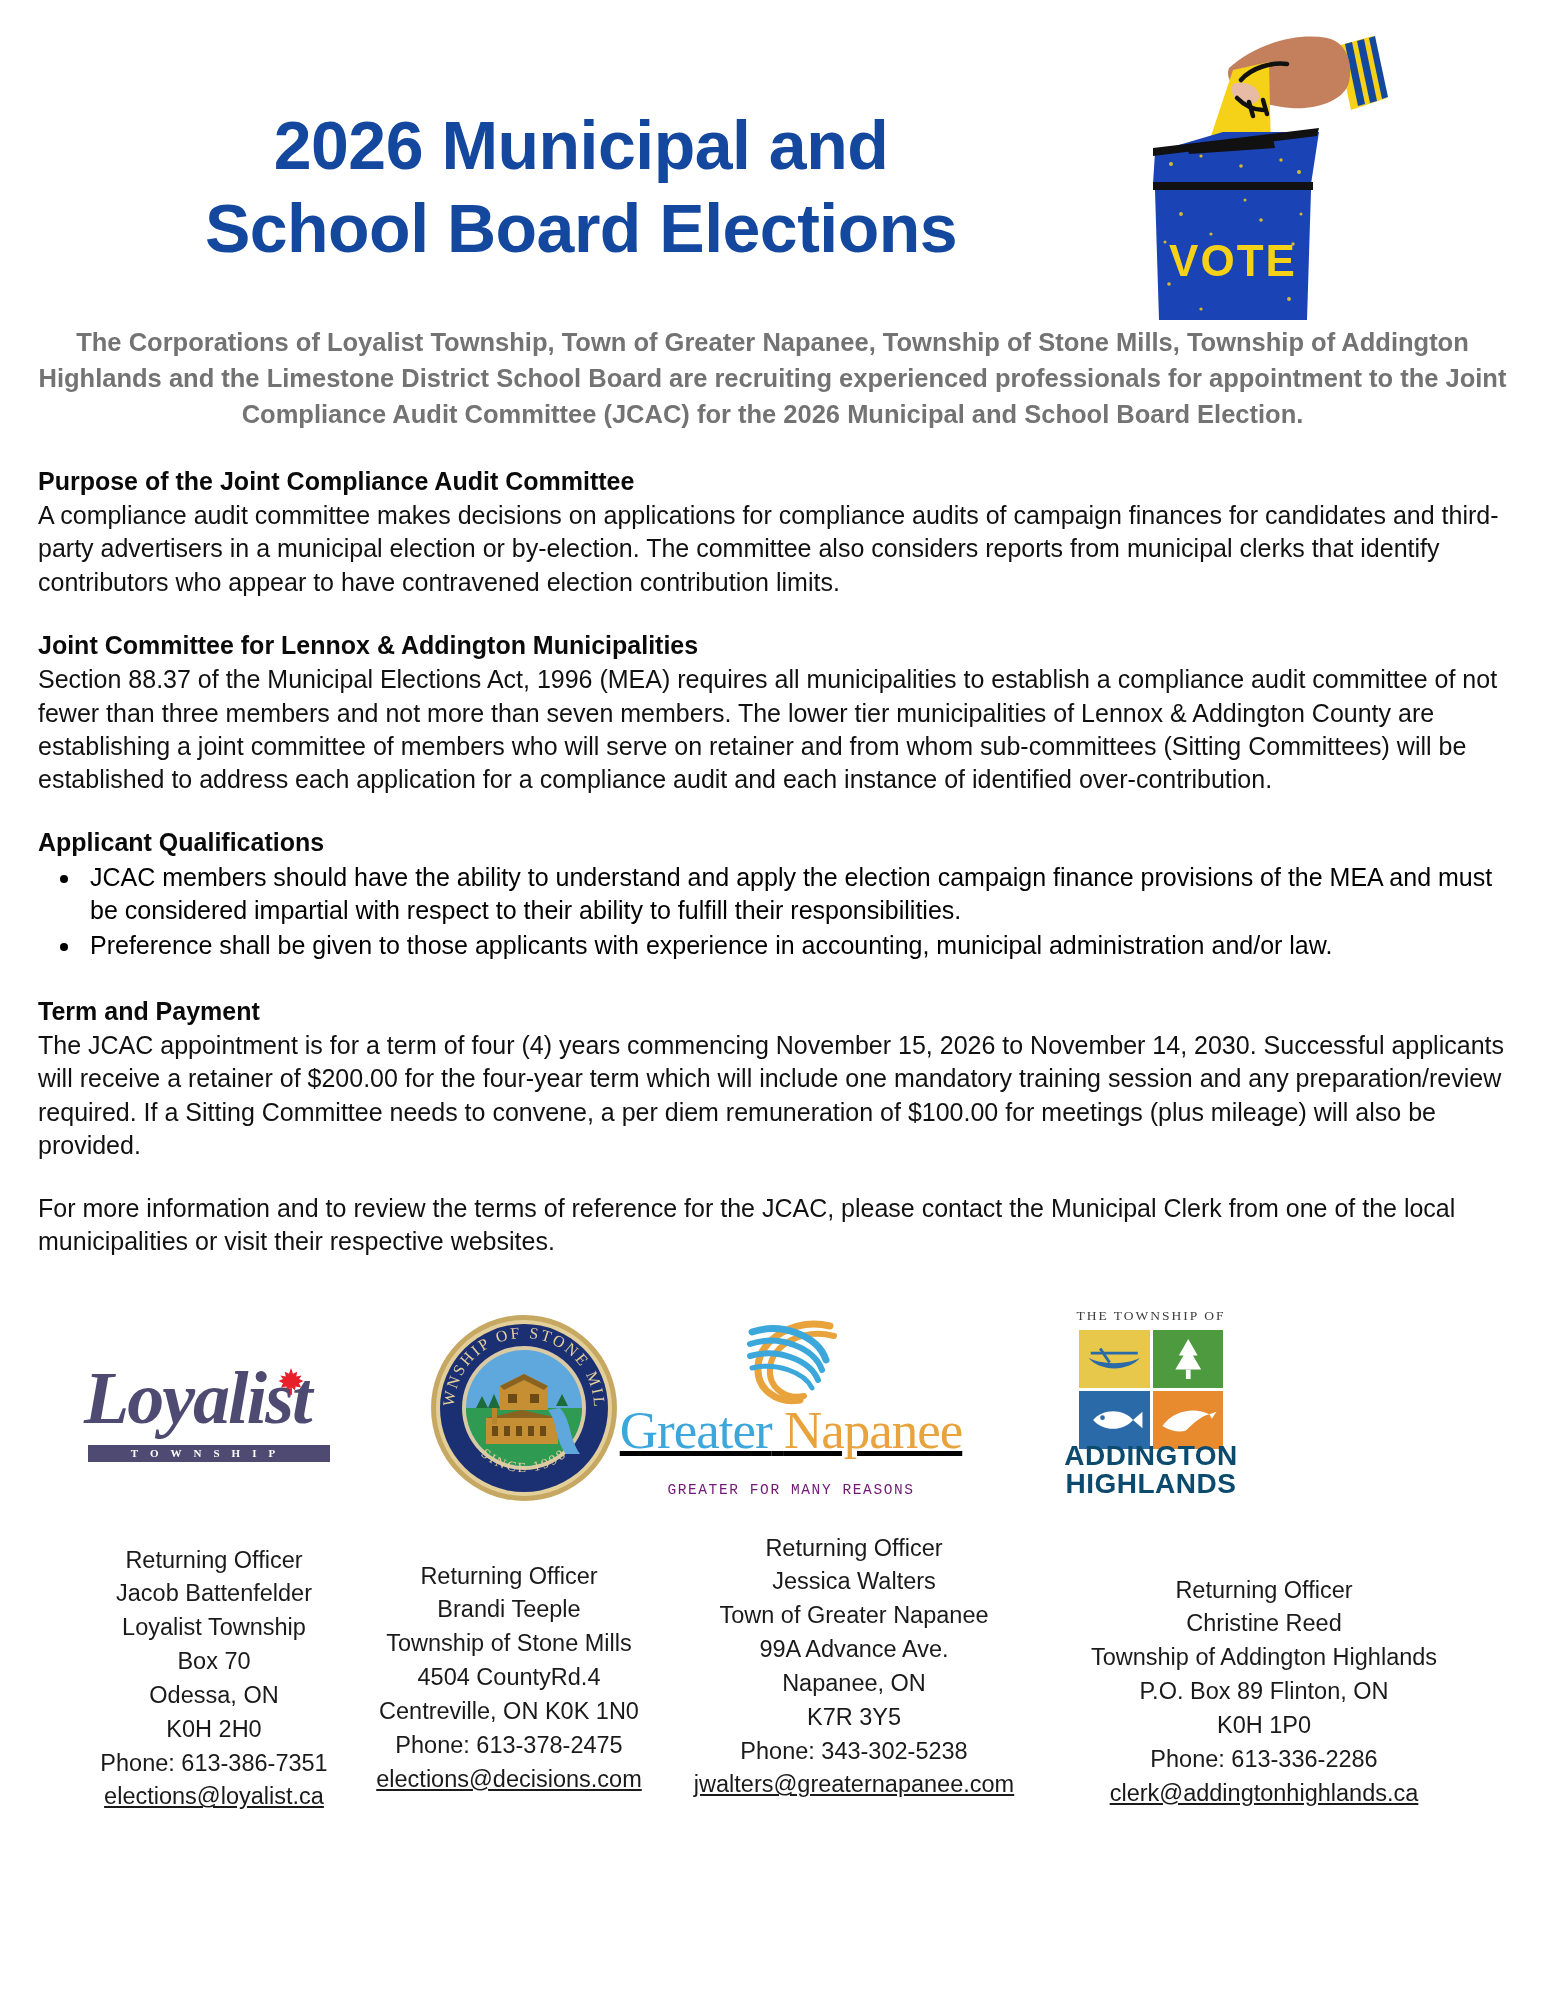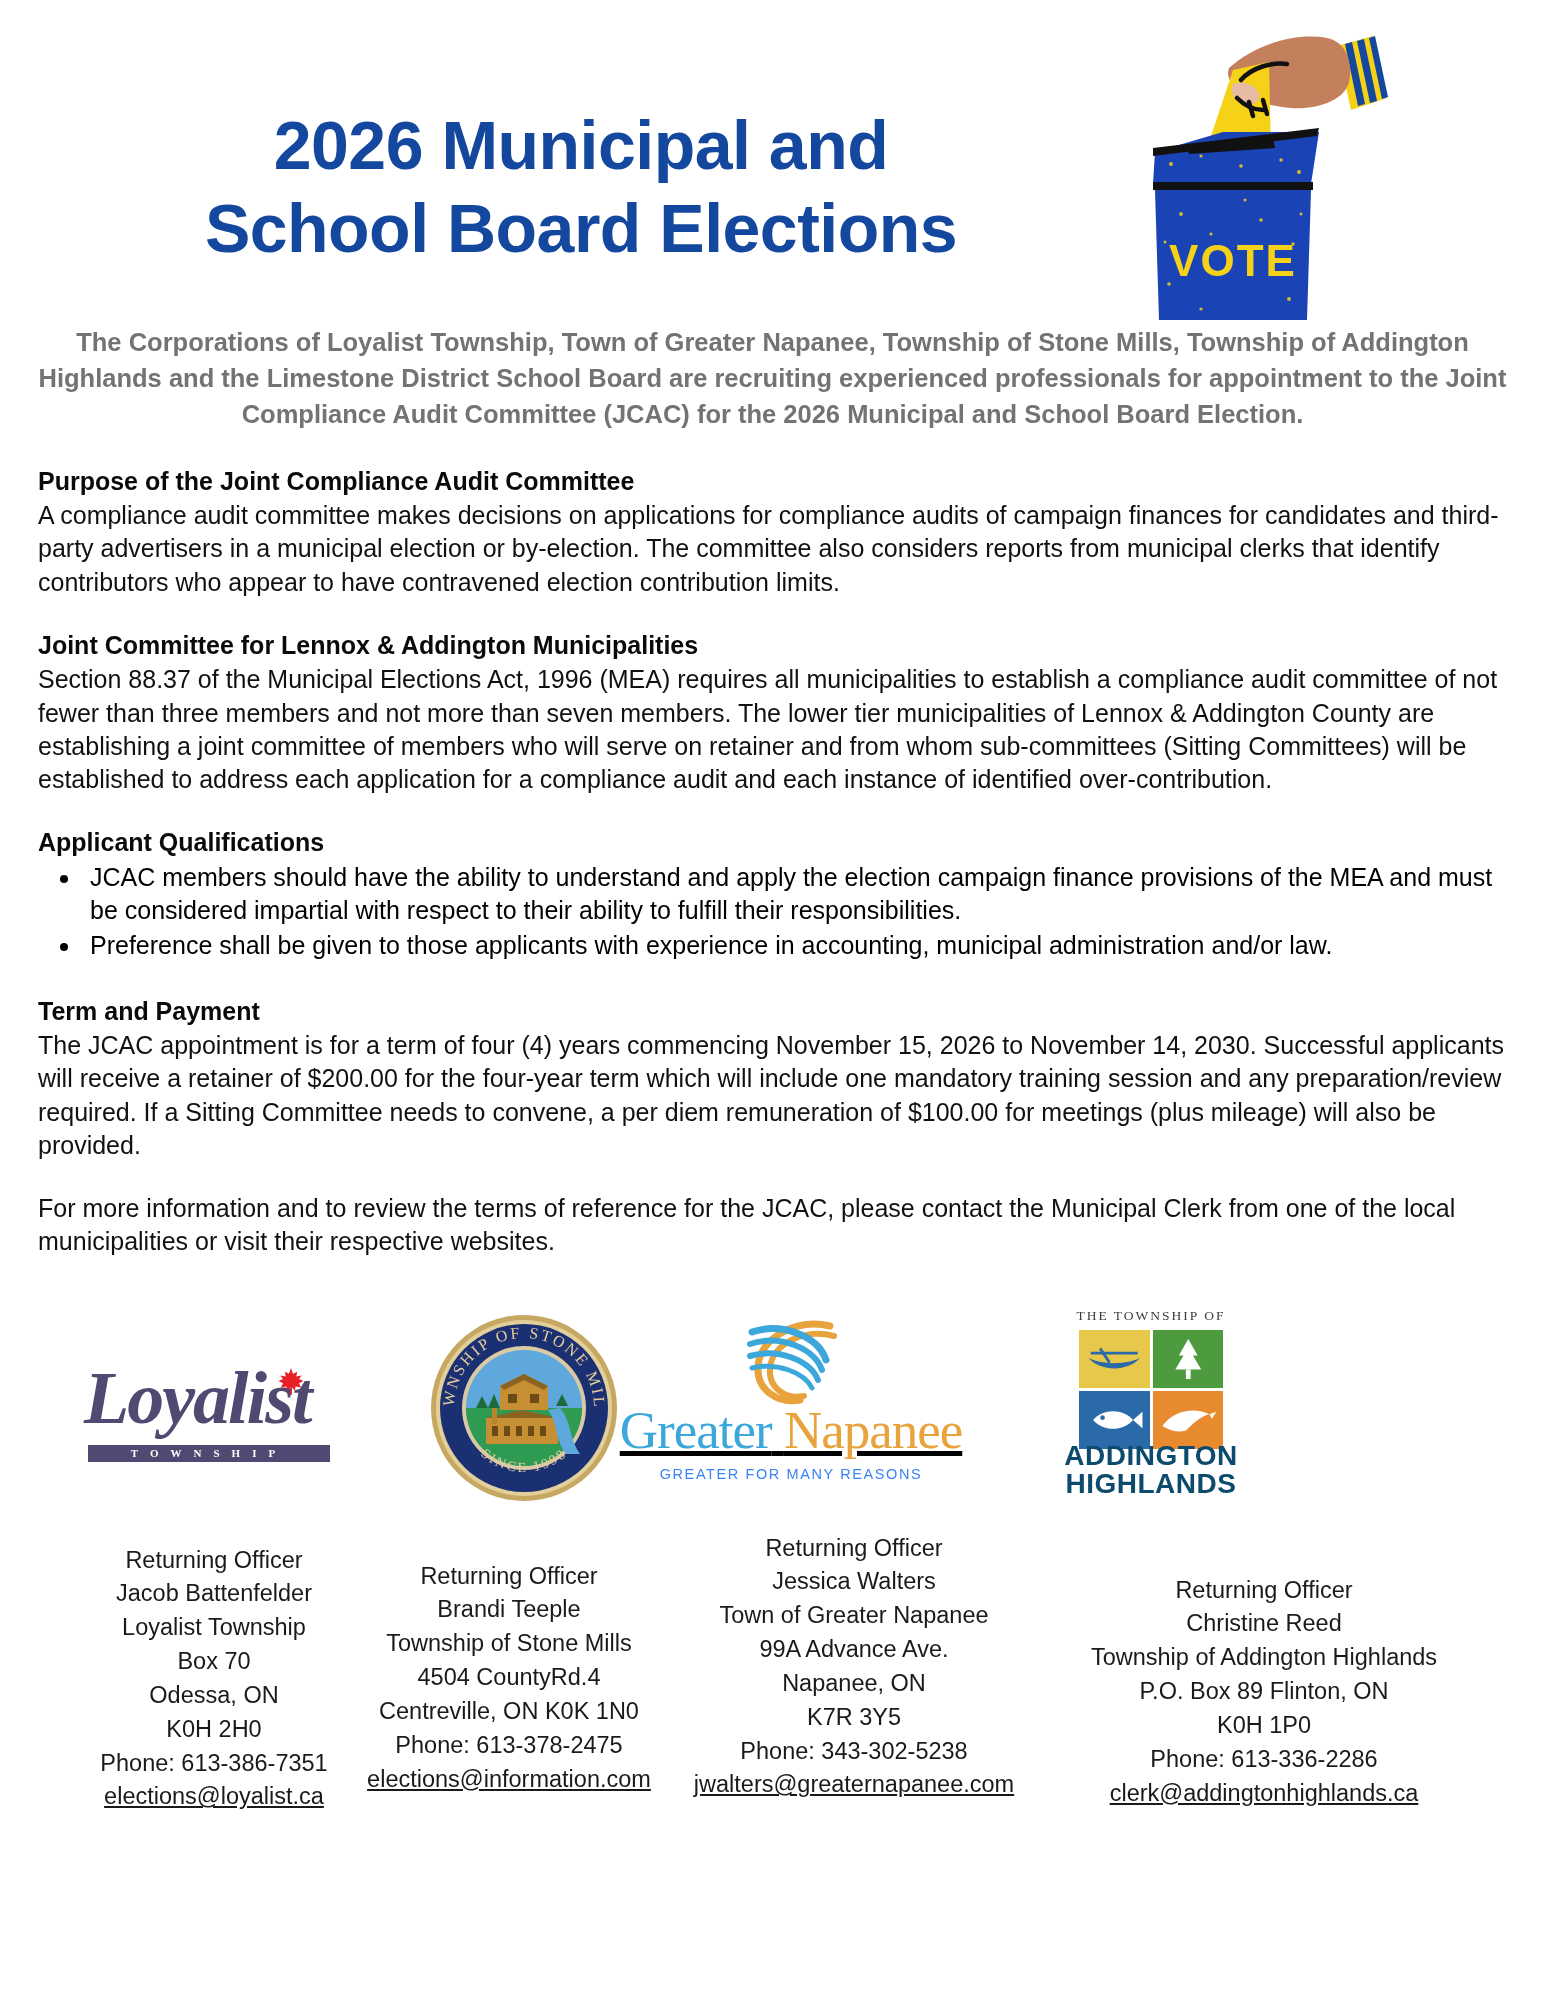--- a/index.html
+++ b/index.html
@@ -79,23 +79,23 @@
   .nap-wrap { position:relative; width:370px; height:180px; }
   .nap-word {
     position:absolute; left:0; top:82px; width:370px;
     font-family:"Liberation Serif", serif; font-size:53px; letter-spacing:-1px;
     text-align:center;
     text-decoration:underline;
   }
   .nap-word .g { color:#3ba7db; }
   .nap-word .n { color:#e8a33d; }
   .nap-tag {
-    position:absolute; left:0; top:148px; width:370px; text-align:center;
-    font-size:14.5px; letter-spacing:1.6px; color:#3b82f6;
-    font-family:Liberation Sans, sans-serif;
+    position:absolute; left:0; top:164px; width:370px; text-align:center;
+    font-size:14.5px; letter-spacing:1.6px; color:#701a75;
+    font-family:Liberation Mono, monospace;
   }
   .nap-mark { position:absolute; left:128px; top:-8px; width:120px; height:100px; }
 
   
   .addington { width:250px; left:985px; }
   .ah-wrap { position:relative; width:200px; height:200px; }
   .ah-top {
     position:absolute; top:0; left:0; width:200px; text-align:center;
     font-family:"Liberation Serif", serif; font-size:13.5px; letter-spacing:2px; color:#3c3c3c;
   }
@@ -365,21 +365,21 @@
       <span class="email">elections@loyalist.ca</span>
     </div>
 
     <div class="contact c2">
       <span class="ln">Returning Officer</span>
       <span class="ln">Brandi Teeple</span>
       <span class="ln">Township of Stone Mills</span>
       <span class="ln">4504 CountyRd.4</span>
       <span class="ln">Centreville, ON K0K 1N0</span>
       <span class="ln">Phone: 613-378-2475</span>
-      <span class="email">elections@information.com</span>
+      <span class="email">elections@decisions.com</span>
     </div>
 
     <div class="contact c3">
       <span class="ln">Returning Officer</span>
       <span class="ln">Jessica Walters</span>
       <span class="ln">Town of Greater Napanee</span>
       <span class="ln">99A Advance Ave.</span>
       <span class="ln">Napanee, ON</span>
       <span class="ln">K7R 3Y5</span>
       <span class="ln">Phone: 343-302-5238</span>

